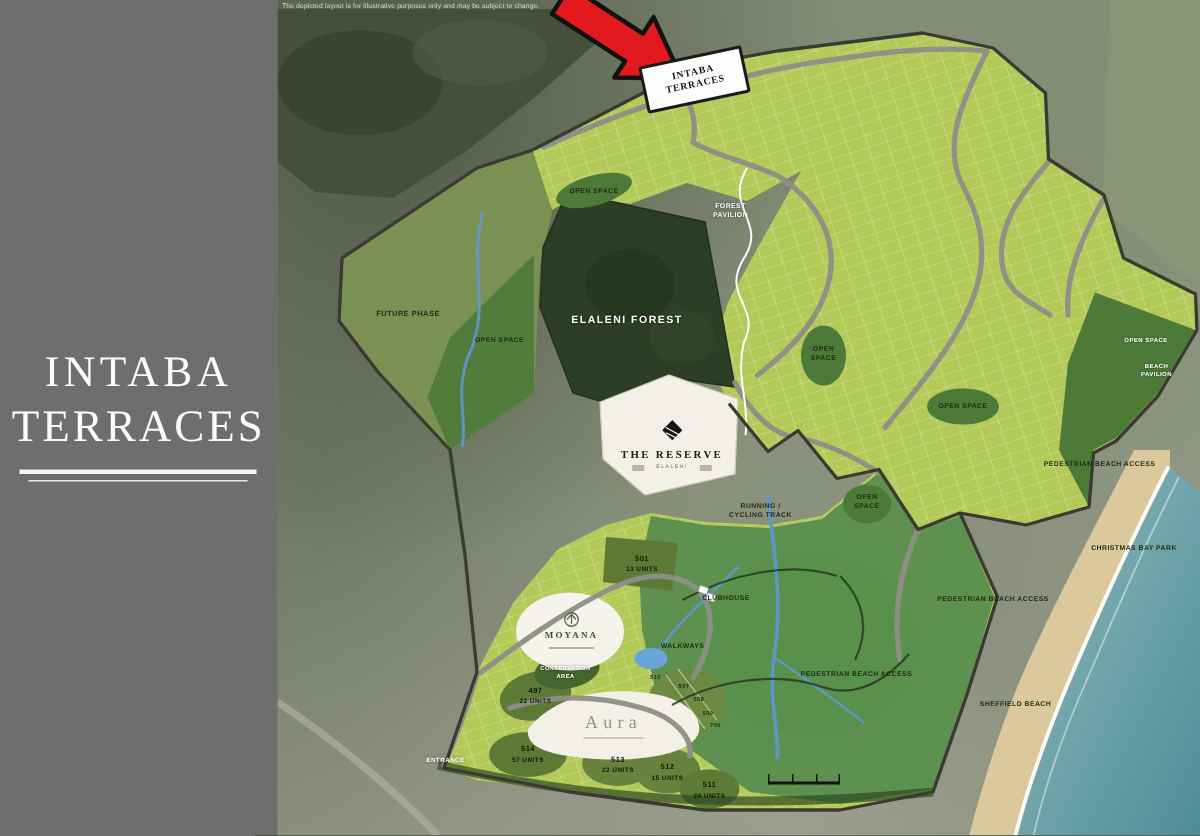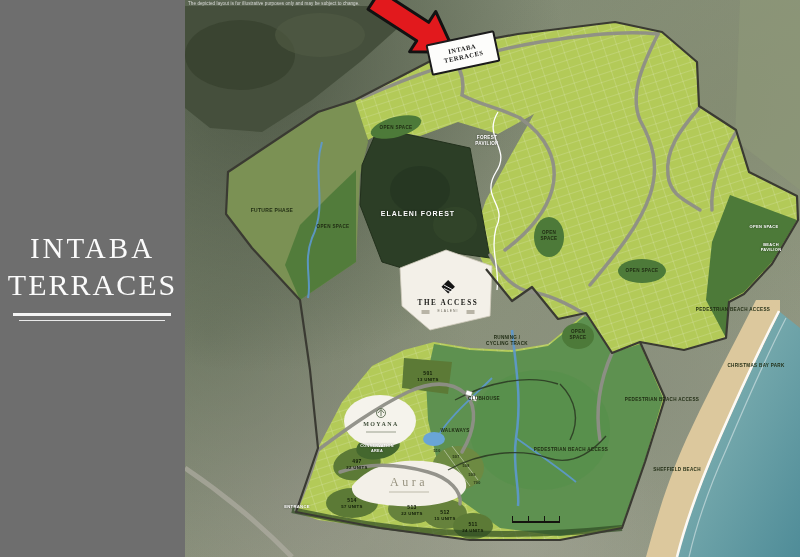--- a/index.html
+++ b/index.html
@@ -258,21 +258,21 @@
   <div class="lbl dk" style="left:455px;top:431px;">WALKWAYS</div>
 
   <div class="moyana-name">MOYANA</div>
   <div class="moyana-sub"></div>
 
   <div class="lbl lt" style="left:377px;top:449px;font-size:3.8px;">
     <span>CONSERVATION</span>
     <span>AREA</span>
   </div>
 
-  <div class="reserve-name">THE ACCESS</div>
+  <div class="reserve-name">THE RESERVE</div>
   <div class="reserve-sub">ELALENI</div>
 
   <div class="aura-name">Aura</div>
   <div class="aura-sub"></div>
 
   <div class="lbl plot" style="left:428px;top:376px;">
     <span class="no">501</span>
     <span>13 UNITS</span>
   </div>
   <div class="lbl plot" style="left:357px;top:464px;">

